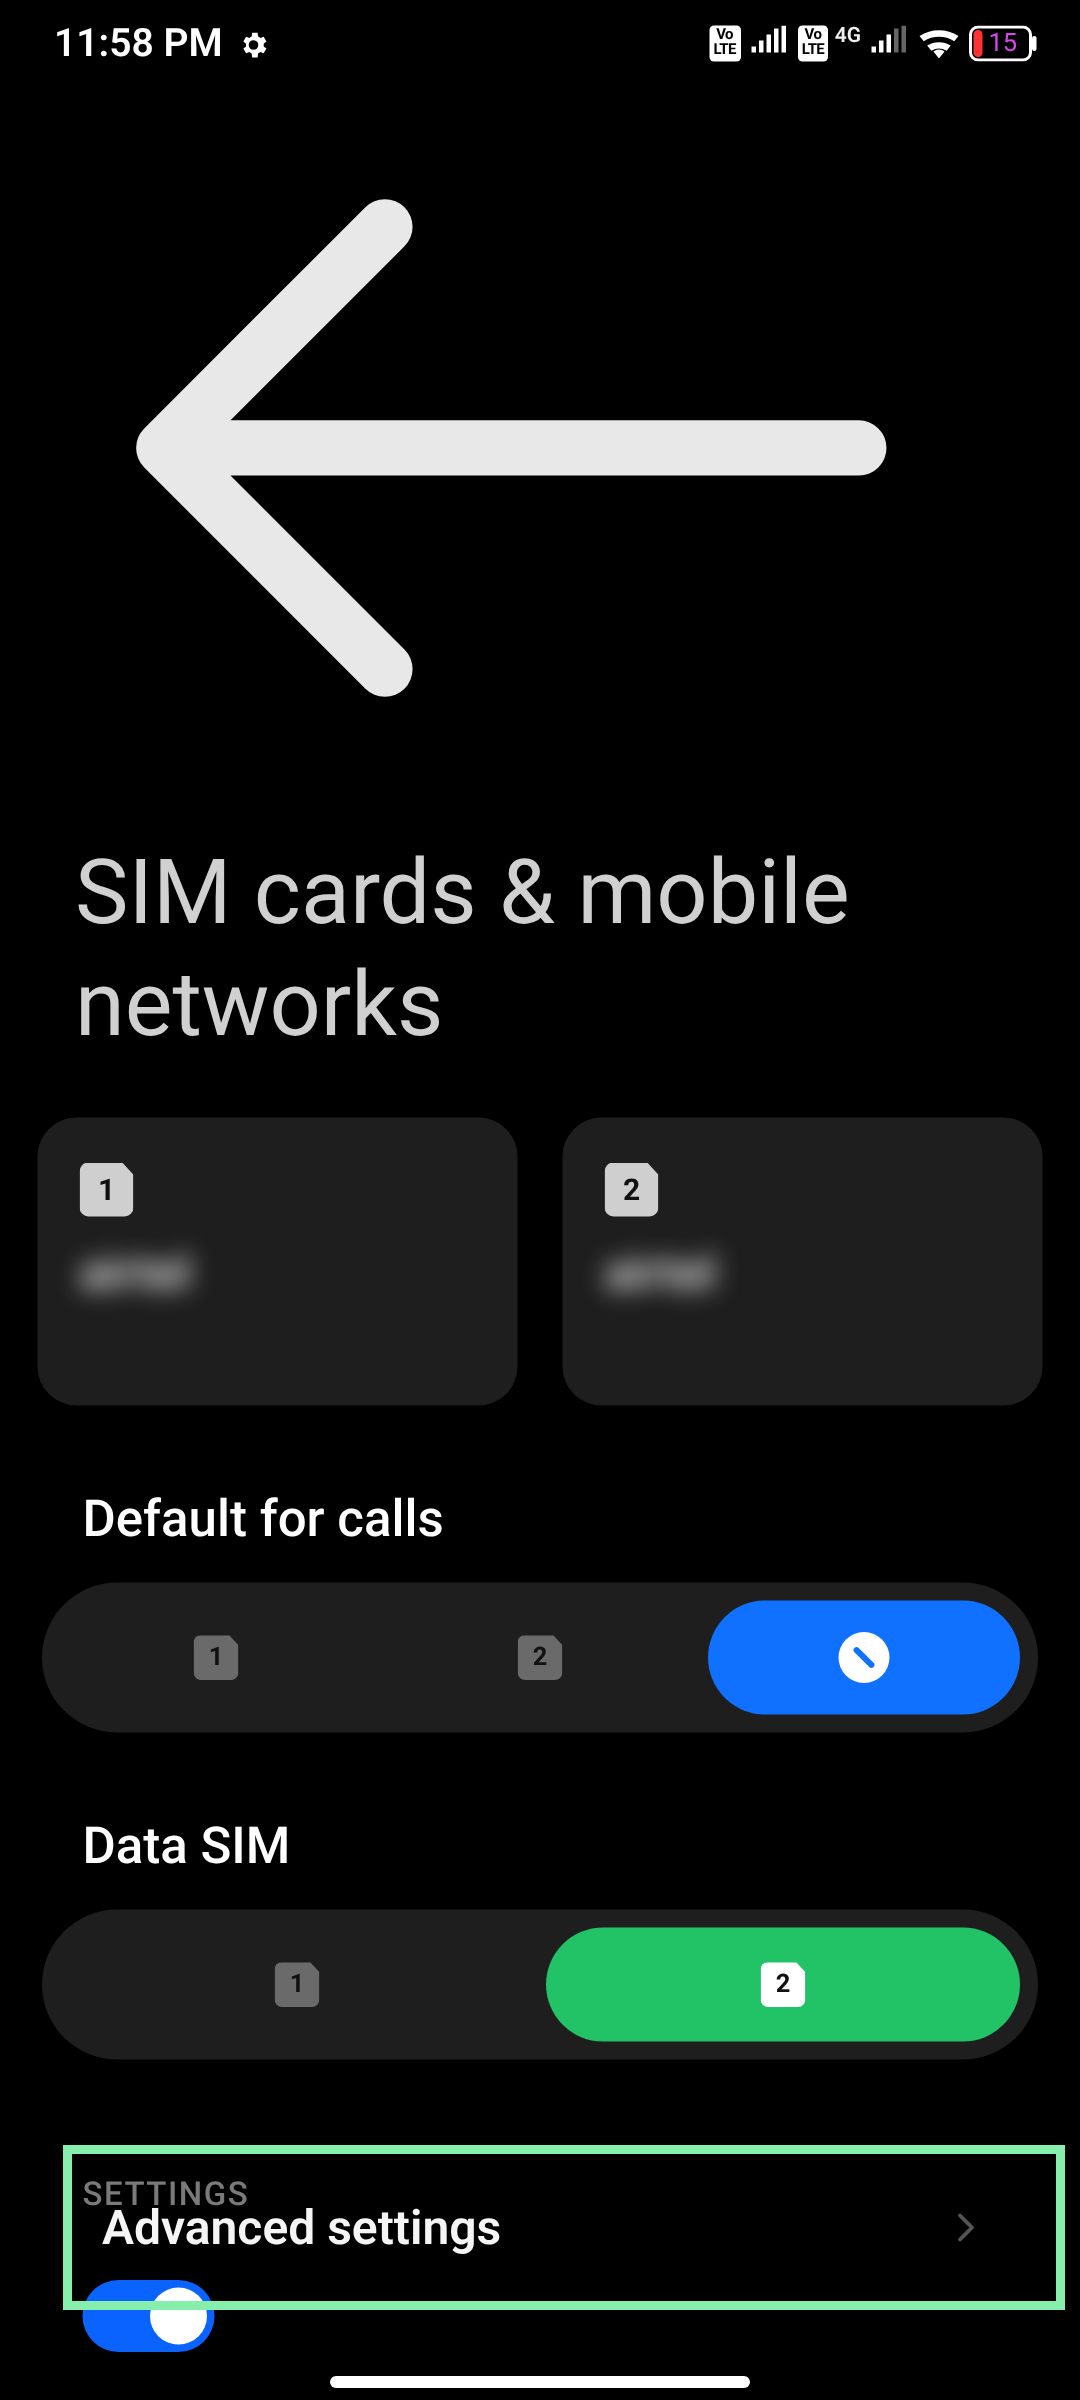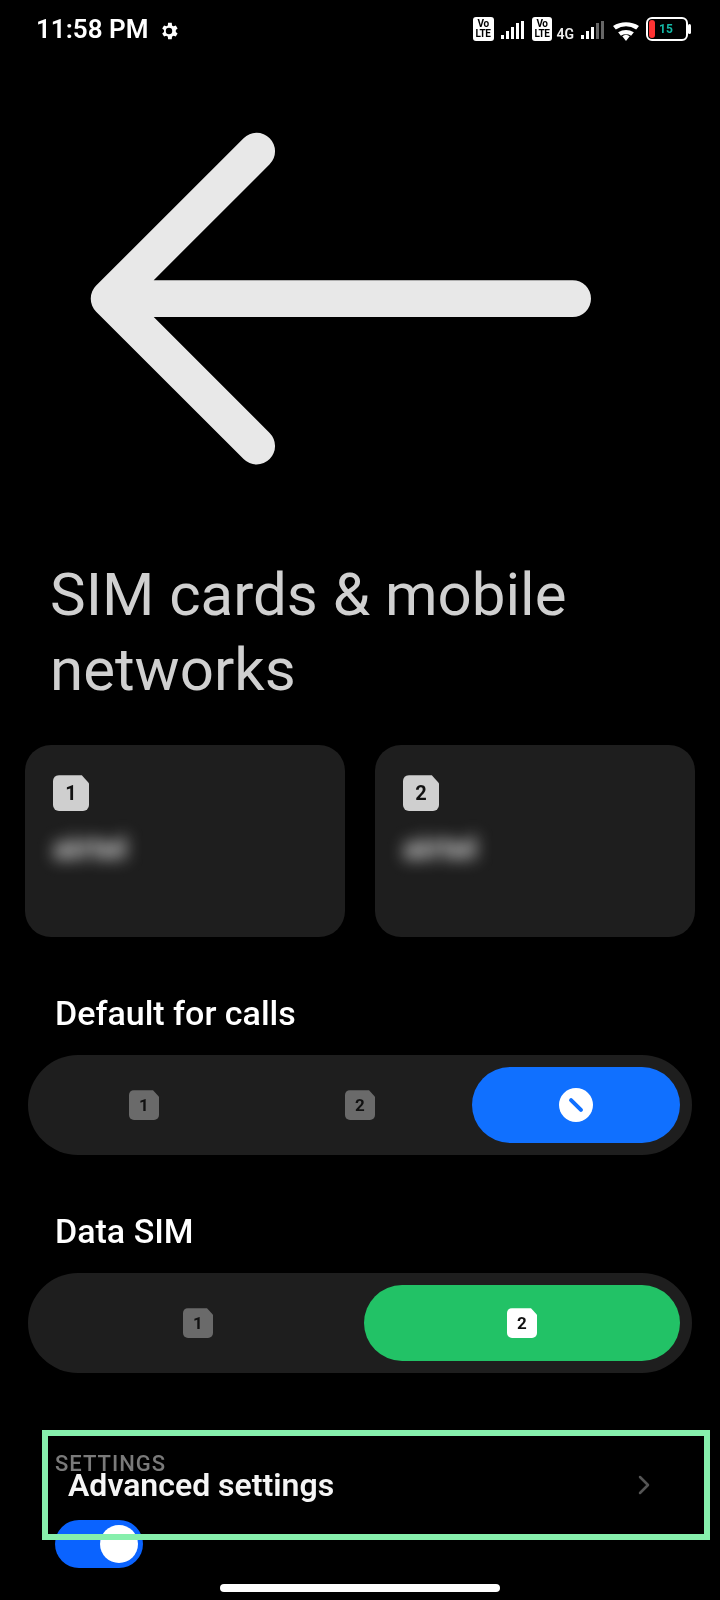--- a/index.html
+++ b/index.html
@@ -16,27 +16,27 @@
     
     .statusbar {
       display: flex;
       align-items: center;
       justify-content: space-between;
       padding: 14px 28px 14px 36px;
       font-size: 26px;
       font-weight: 600;
     }
     .statusbar-left { display: flex; align-items: center; gap: 10px; }
-    .statusbar-right { display: flex; align-items: flex-end; gap: 6px; }
+    .statusbar-right { display: flex; align-items: flex-start; gap: 6px; }
     .gear { width: 22px; height: 22px; }
     .sig, .wifi, .batt, .volte, .fourG { display: inline-flex; align-items: center; }
     .volte { font-size: 10px; background:#fff; color:#000; padding:2px 3px; border-radius:3px; line-height:1; font-weight:700; letter-spacing:-0.4px; text-align:center; }
     .sig svg, .wifi svg, .batt svg { display:block; }
     .batt { position:relative; }
-    .batt-pct { position:absolute; left:6px; top:50%; transform:translateY(-50%); font-size:12px; font-weight:700; color:#14b8a6; }
+    .batt-pct { position:absolute; left:6px; top:50%; transform:translateY(-50%); font-size:17px; font-weight:400; color:#d946ef; }
     .fourG { font-size:14px; line-height:1; font-weight:600; color:#eee; margin-left:-2px; flex-direction:column; align-items:flex-start; }
 
     
     .back-row { padding: 30px 0 10px 46px; }
     .back-arrow { width: 64px; height: 40px; color:#e8e8e8; }
 
     
     .page-title {
       font-size: 60px;
       line-height: 1.25;

